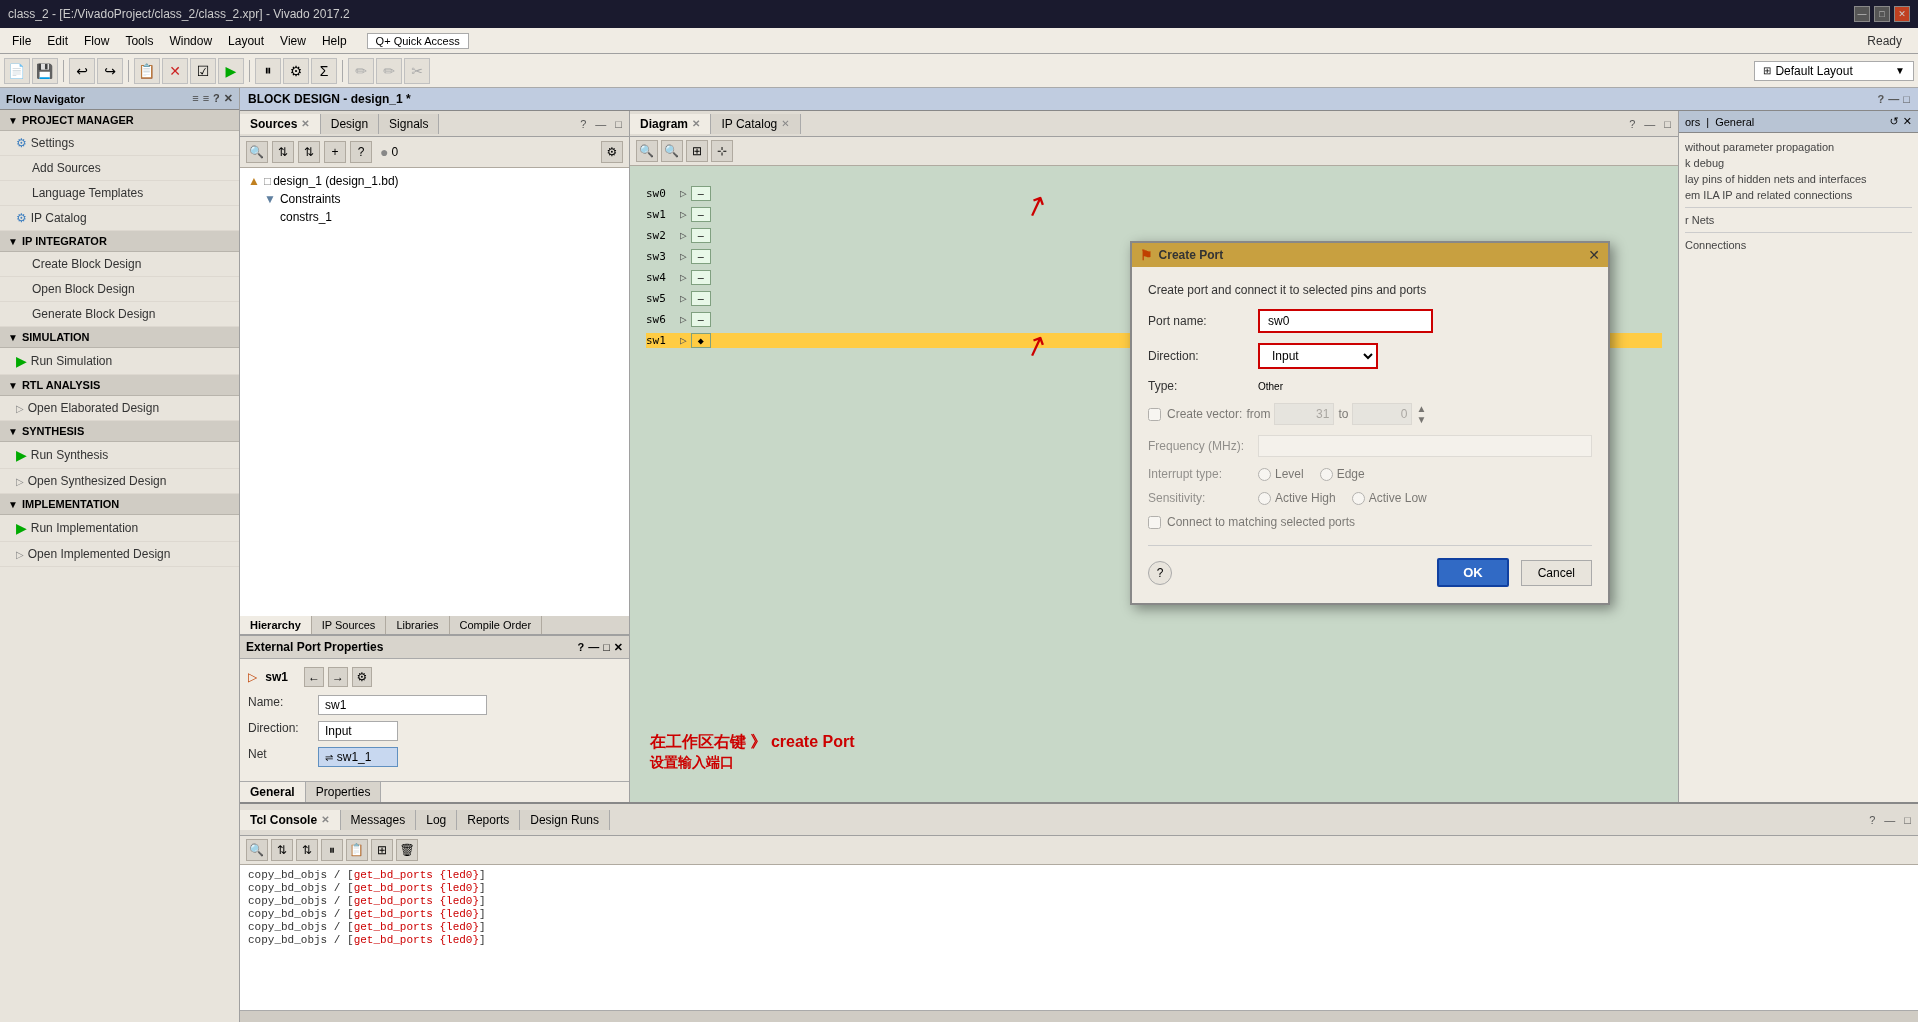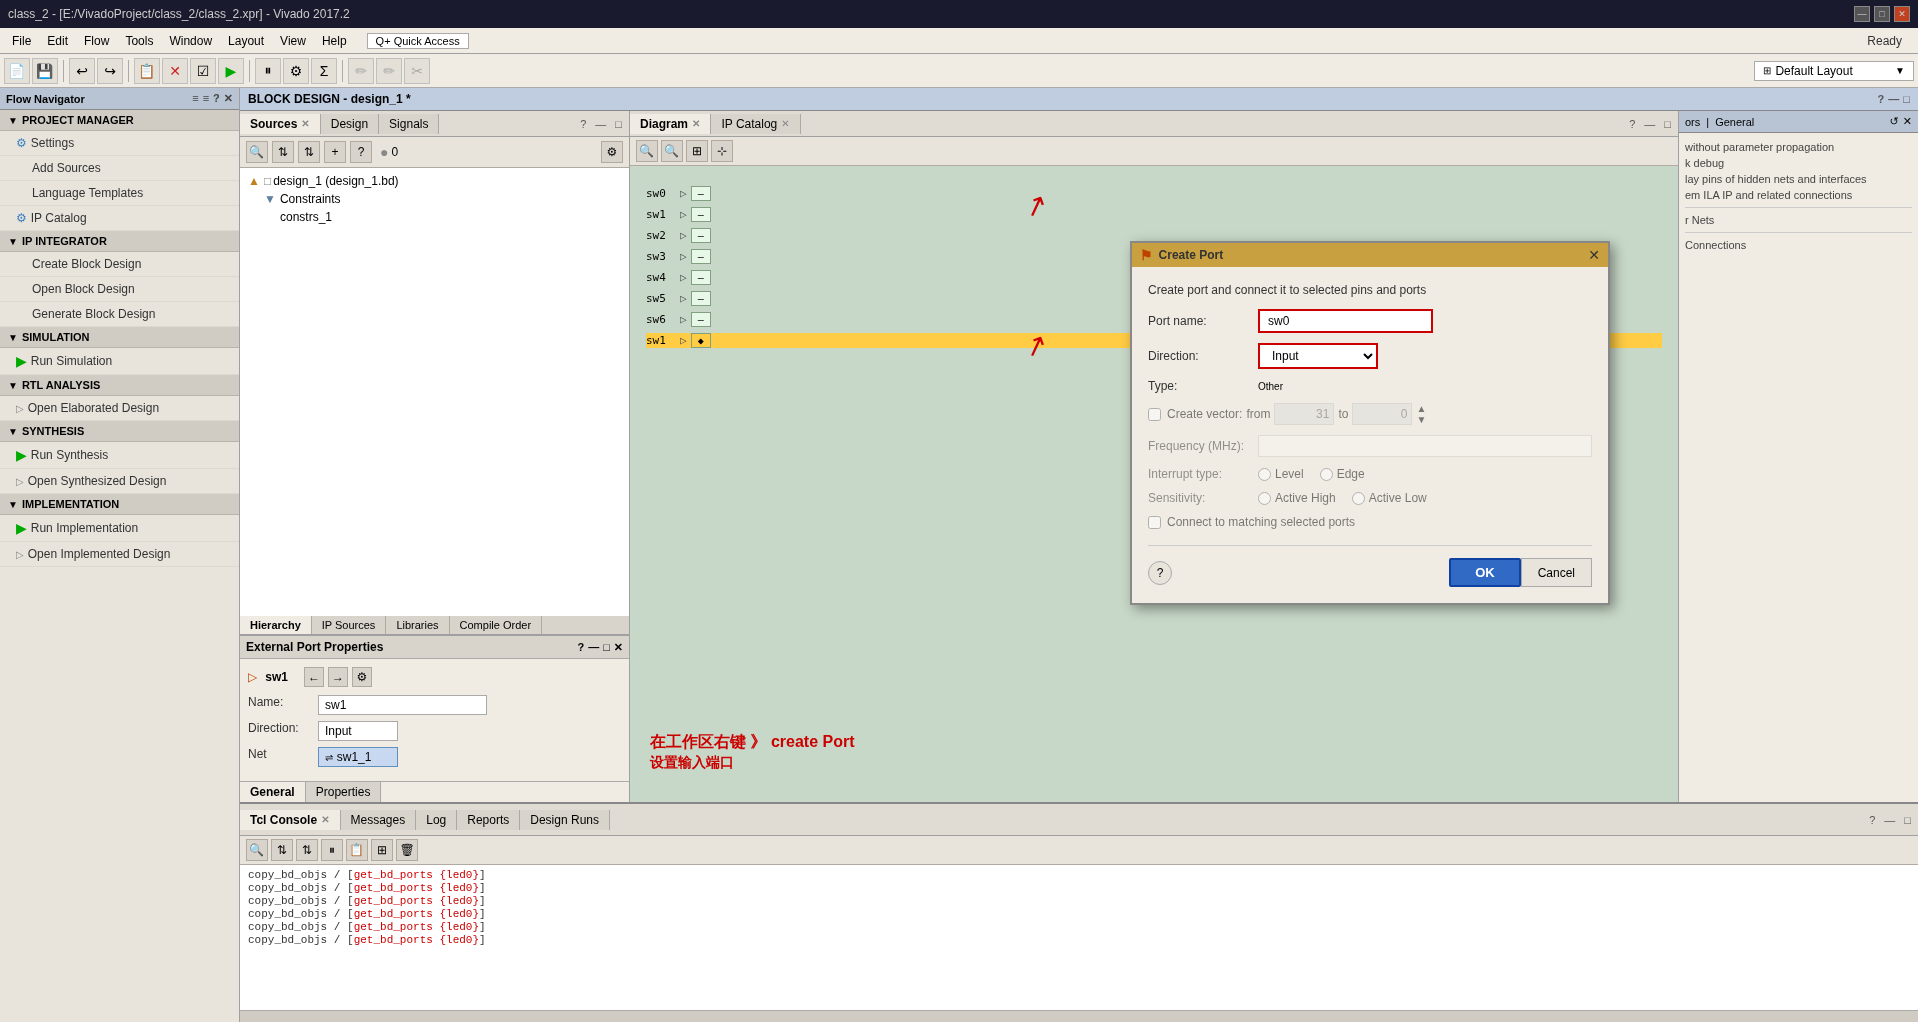--- a/index.html
+++ b/index.html
@@ -548,21 +548,21 @@
                 <span>Active Low</span>
               </div>
 
               <div class="dialog-row" style="opacity:0.5;">
                 <input type="checkbox" class="dialog-check" style="">
                 <span>Connect to matching selected ports</span>
               </div>
 
               <div class="dialog-footer">
                 <div class="dialog-help">?</div>
-                <div style="display:flex; gap:0;">
+                <div style="display:flex; gap:12px;align-items:center;">
                   <button class="dialog-ok">OK</button>
                   <button class="dialog-cancel">Cancel</button>
                 </div>
               </div>
             </div>
           </div>
 
 
           <div style="position:absolute; top:80px; left:395px; color:#cc0000; font-size:28px; pointer-events:none; transform:rotate(160deg);">↙</div>
 

